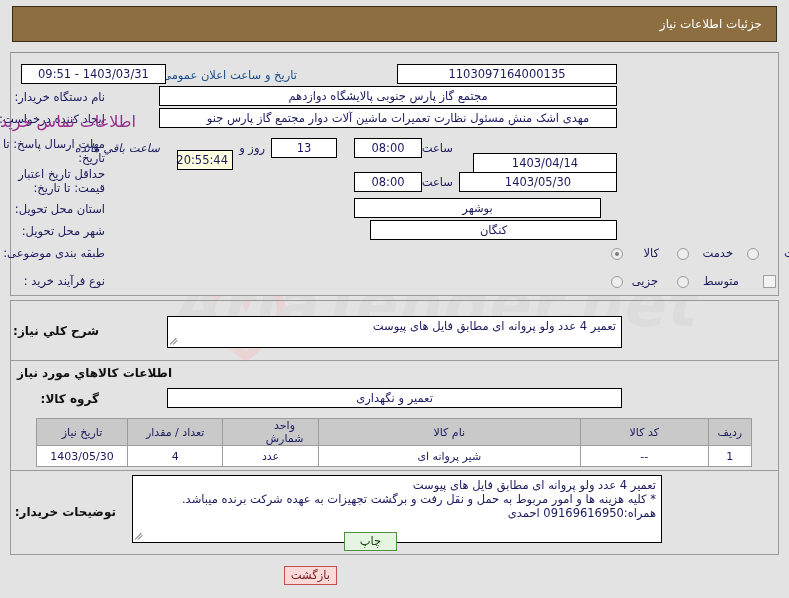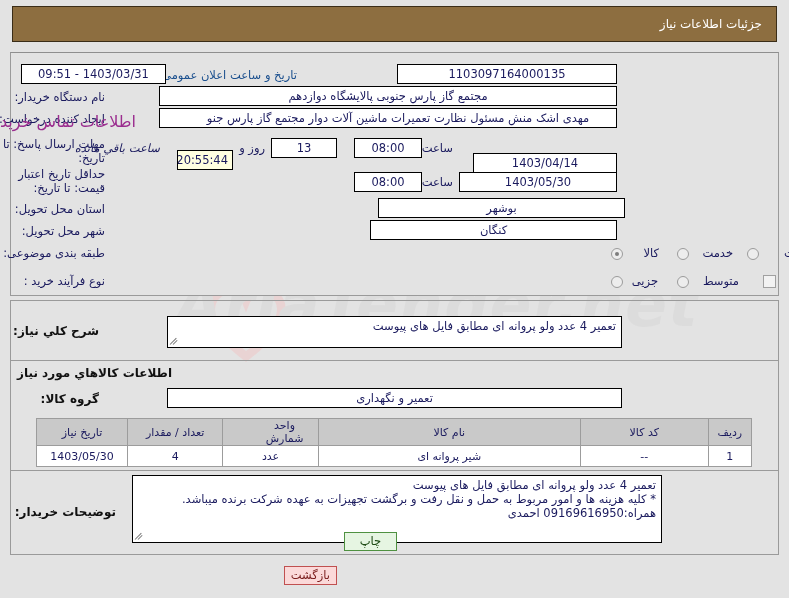--- a/index.html
+++ b/index.html
@@ -261,21 +261,21 @@
   <div class="inline-note" style="right:524px; top:141px;">روز و</div>
   <div class="fld ctr yellow" style="right:556px; top:138px; width:56px;margin-top:12px;">20:55:44</div>
   <div class="inline-note" style="right:629px; top:141px;font-style:italic;">ساعت باقي مانده</div>
 
   <div class="lbl wrap" style="right:684px; top:167px;">حداقل تاریخ اعتبار قیمت: تا تاریخ:</div>
   <div class="fld ctr" style="right:172px; top:172px; width:158px;">1403/05/30</div>
   <div class="inline-note" style="right:336px; top:175px;">ساعت</div>
   <div class="fld ctr" style="right:367px; top:172px; width:68px;">08:00</div>
 
   <div class="lbl" style="right:684px; top:202px;">استان محل تحویل:</div>
-  <div class="fld rgt" style="right:164px; top:198px; width:247px;">بوشهر</div>
+  <div class="fld rgt" style="right:188px; top:198px; width:247px;">بوشهر</div>
 
   <div class="lbl" style="right:684px; top:224px;">شهر محل تحویل:</div>
   <div class="fld rgt" style="right:172px; top:220px; width:247px;">کنگان</div>
 
   <div class="lbl" style="right:684px; top:246px;">طبقه بندی موضوعی:</div>
   <div class="radio on" style="right:166px; top:248px;"></div>
   <div class="rlbl" style="right:130px; top:246px;">کالا</div>
   <div class="radio" style="right:100px; top:248px;"></div>
   <div class="rlbl" style="right:56px; top:246px;">خدمت</div>
   <div class="radio" style="right:30px; top:248px;"></div>

